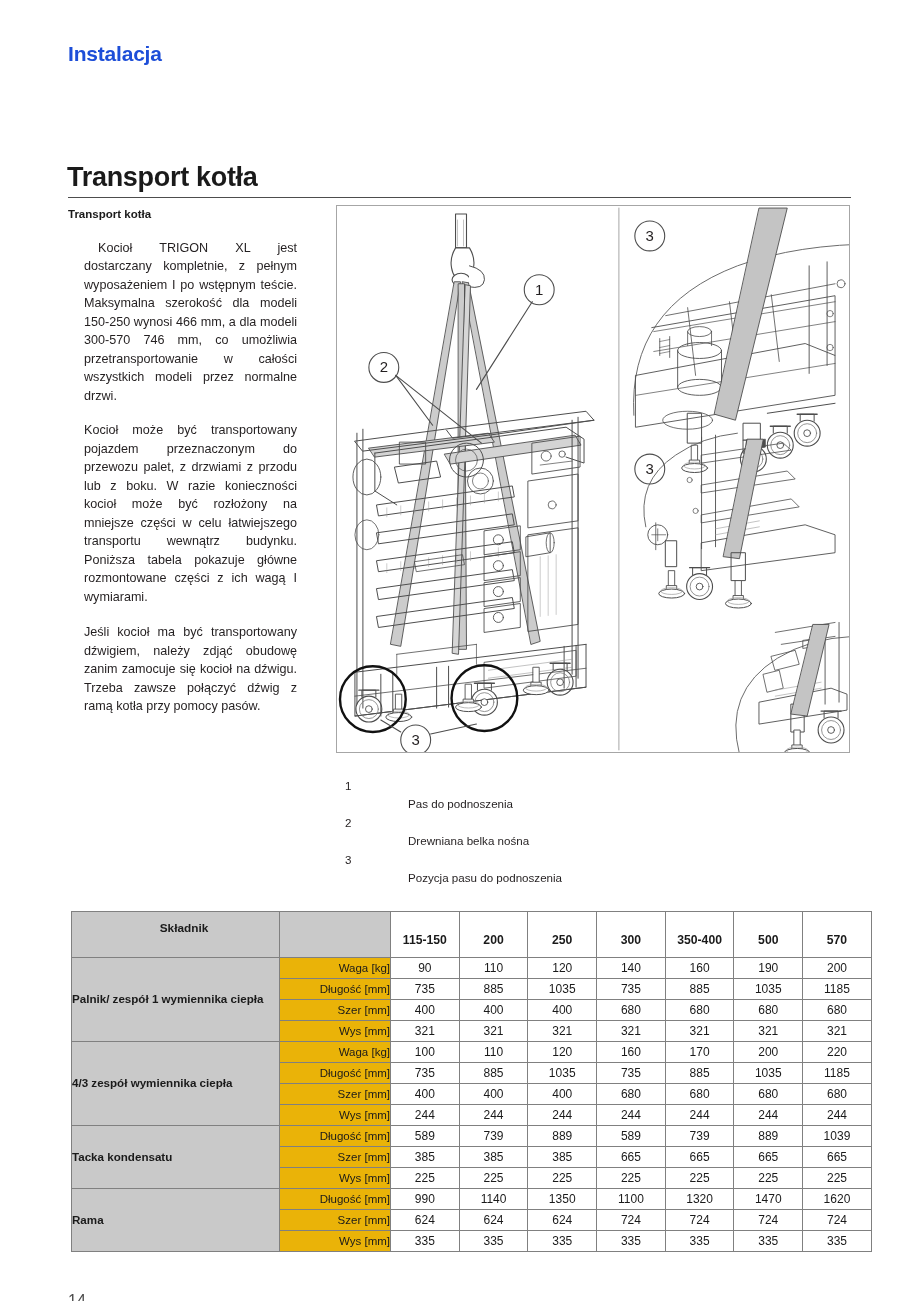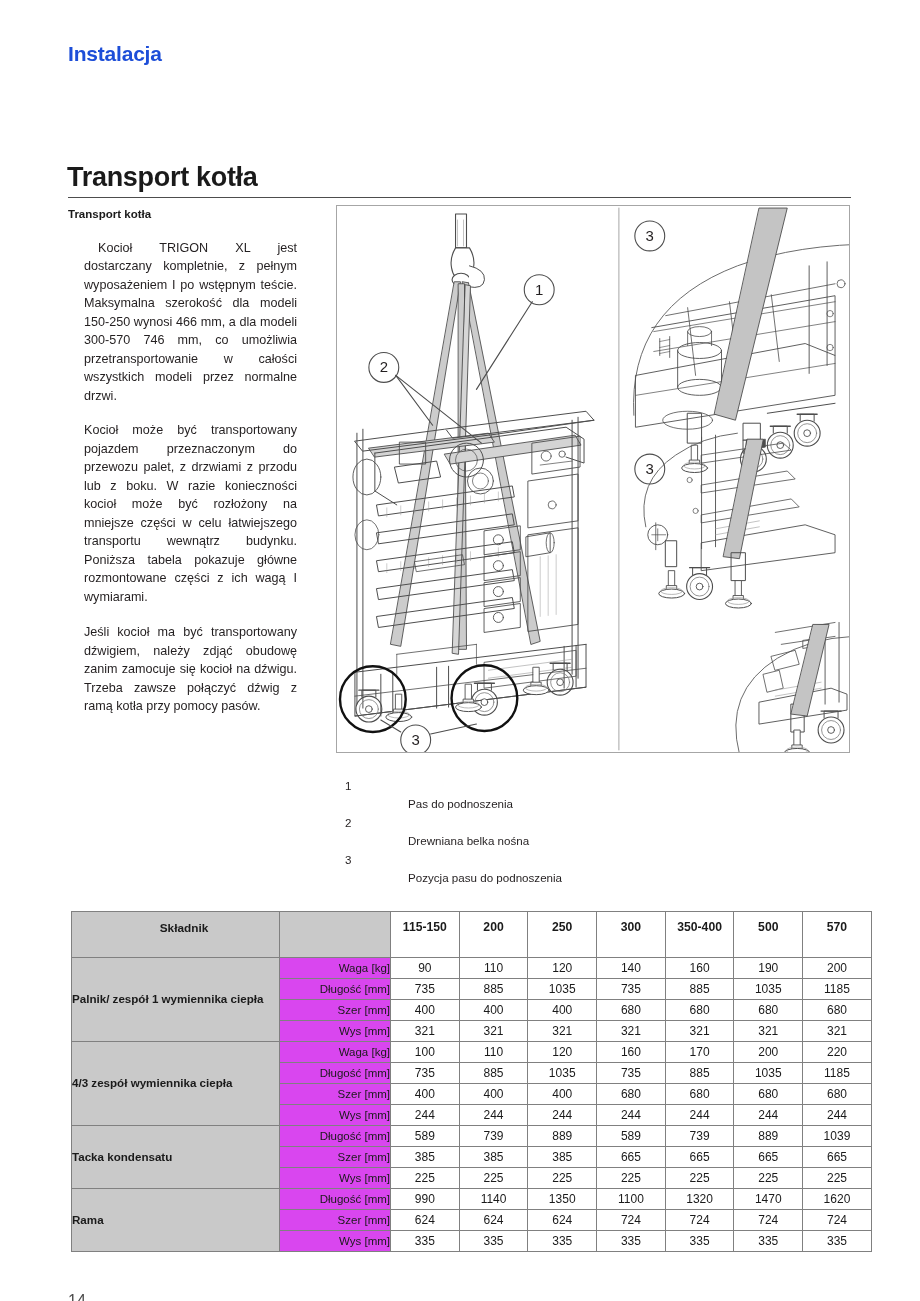--- a/index.html
+++ b/index.html
@@ -127,37 +127,37 @@
     vertical-align: middle;
     padding-bottom: 12px;
     padding-left: 17px;
   }
   .hdr .blank-cell { background: #c9c9c9; }
   .hdr .val-cell {
     text-align: center;
     font-weight: bold;
     font-size: 12.2px;
     vertical-align: bottom;
-    padding-bottom: 20px;
+    padding-bottom: 7px;
   }
 
   .name-cell {
     background: #c9c9c9;
     font-weight: bold;
     font-size: 11.6px;
     line-height: 1.45;
     padding: 0 9px;
     text-align: justify;
     text-justify: inter-word;
   }
   .name-cell .nm { display: block; }
   .name-cell.justify .nm { text-align: justify; text-align-last: left; }
 
   .dim-cell {
-    background: #d946ef;
+    background: #eab308;
     text-align: right;
     padding: 0 7px 0 4px;
     font-size: 11.5px;
     height: 20px;
     line-height: 20px;
     border-left: 1px solid #808080;
     border-right: 1px solid #808080;
     border-top: none;
     border-bottom: none;
   }

